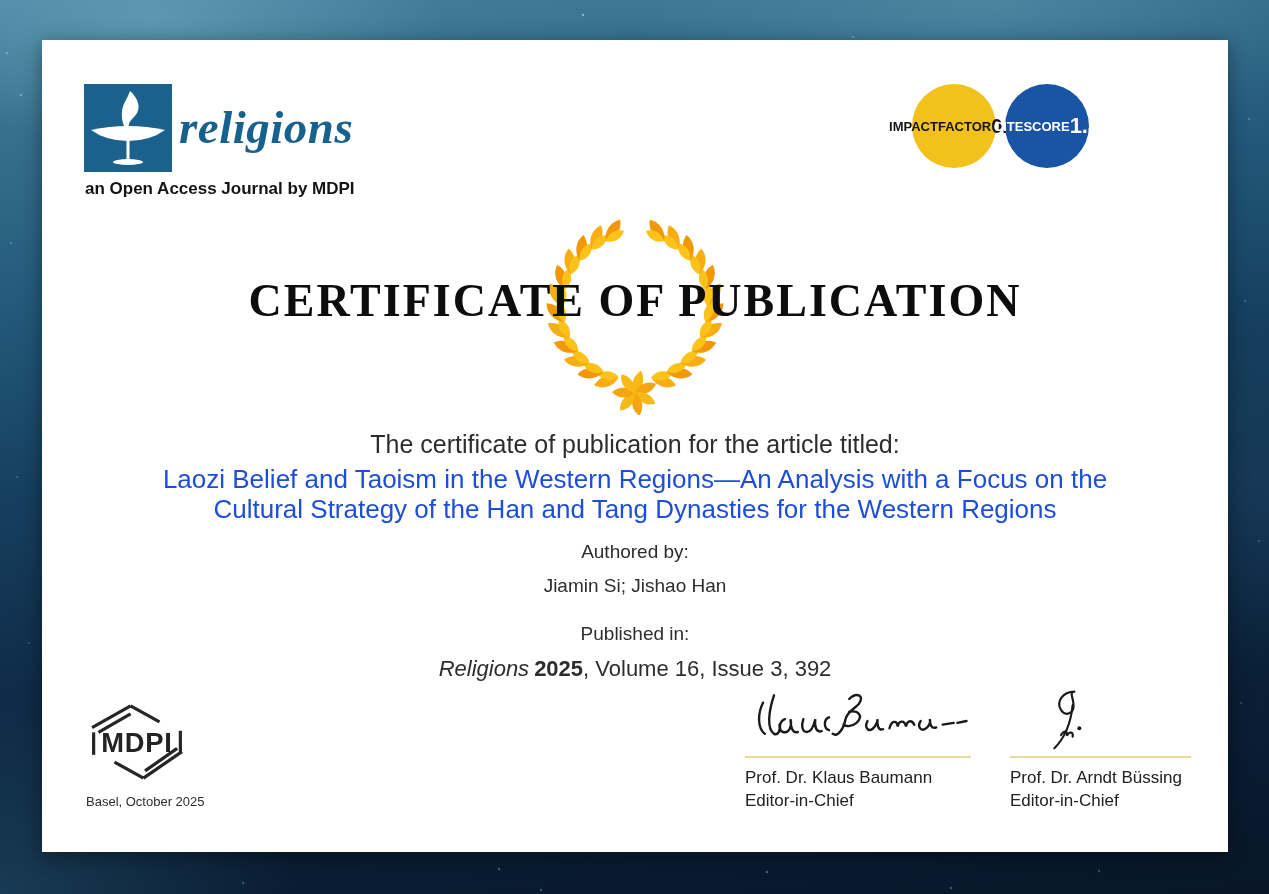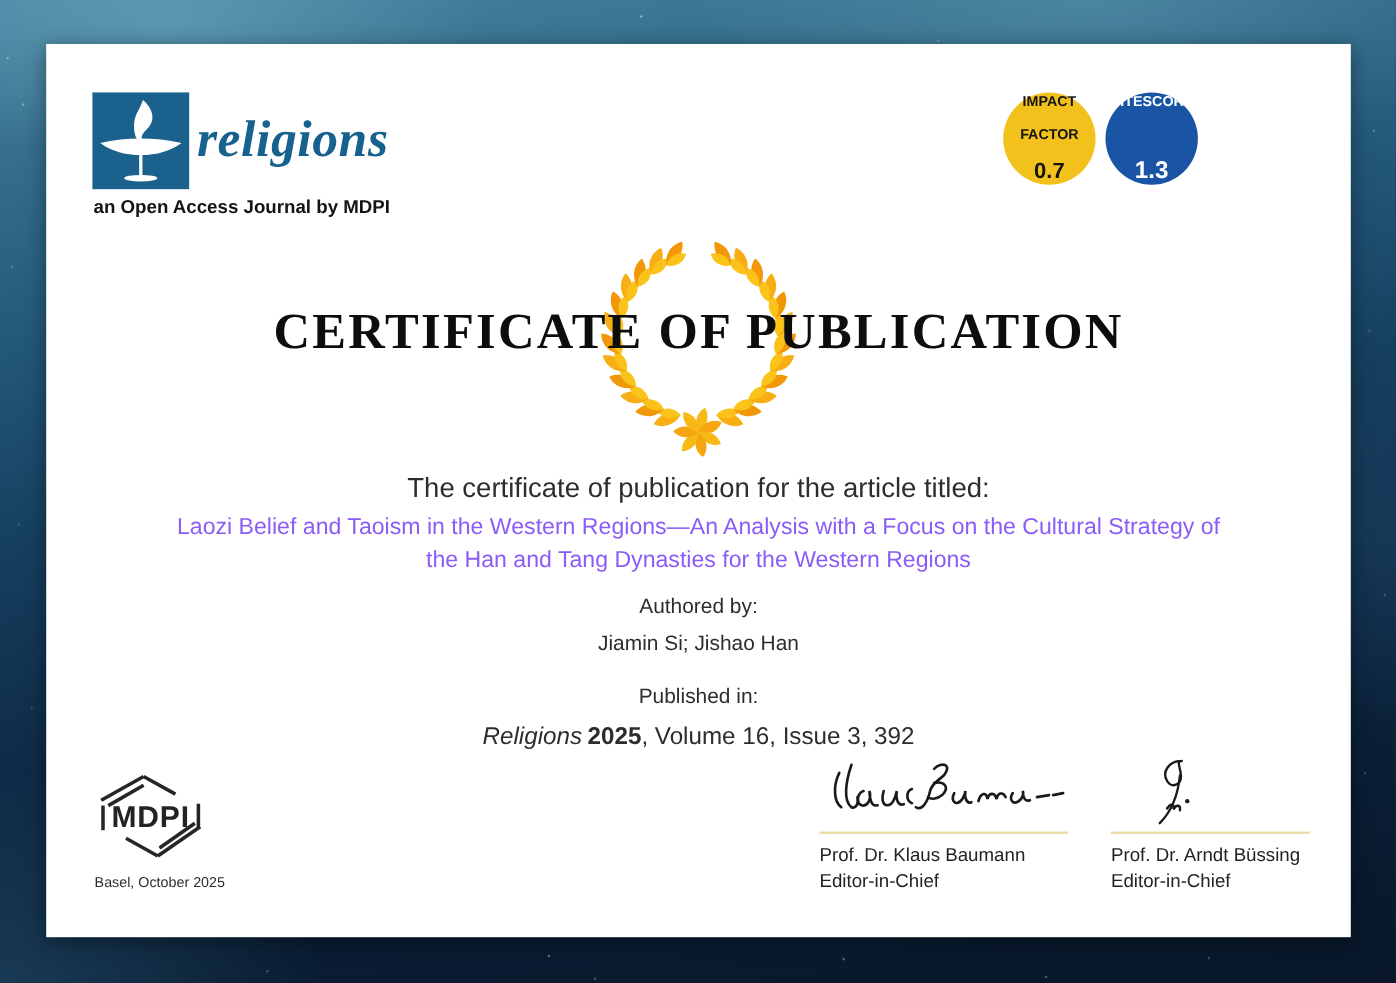--- a/index.html
+++ b/index.html
@@ -25,37 +25,37 @@
       950px 887px 1px 0 rgba(165,212,232,.55), 1098px 870px 1px 0 rgba(155,207,227,.5);}
   .card{position:absolute;left:42px;top:40px;width:1186px;height:812px;background:#ffffff;
         box-shadow:0 4px 18px rgba(0,0,0,.4)}
   
   .logo-square{position:absolute;left:42px;top:44px;width:88px;height:88px;background:#1b618e}
   .journal-name{position:absolute;left:137px;top:60px;font-family:"Liberation Serif",serif;
         font-style:italic;font-weight:700;font-size:47px;color:#17618f;letter-spacing:.5px}
   .tagline{position:absolute;left:43px;top:139px;font-size:17px;font-weight:700;color:#141414}
   
   .badges{position:absolute;left:870px;top:44px;display:flex;gap:9px}
-  .badge{width:84px;height:84px;border-radius:50%;display:flex;flex-direction:column;
-        align-items:center;justify-content:space-between;text-align:center}
+  .badge{width:84px;height:84px;border-radius:50%;display:flex;
+        align-items:center;justify-content:center;text-align:center}
   .badge-yellow{background:#f3c11b;color:#141414}
   .badge-blue{background:#1a55a5;color:#ffffff}
   .badge .small-b{font-size:13px;font-weight:700;line-height:15px}
   .badge .small-r{font-size:13px;line-height:17px}
   .badge .val{font-size:20px;font-weight:700;line-height:24px}
   .badge .val-lg{font-size:22px;font-weight:700;line-height:26px}
   
   .wreath{position:absolute;left:498px;top:165px;width:190px;height:210px;z-index:1}
   .heading{position:absolute;left:0;width:100%;top:234px;text-align:center;z-index:2;
         font-family:"Liberation Serif",serif;font-weight:700;font-size:46px;
         letter-spacing:2px;color:#0d0d0d}
   
   .textline{position:absolute;left:0;width:100%;text-align:center;color:#2d2d2d}
   .intro{top:390px;font-size:25px}
-  .article{top:424px;left:113px;width:960px;font-size:21px;line-height:30px;color:#8b5cf6}
+  .article{top:424px;left:113px;width:960px;font-size:26px;line-height:30px;color:#1d4ed8}
   .lbl-authored{top:501px;font-size:19px}
   .authors{top:535px;font-size:19px}
   .lbl-published{top:583px;font-size:19px}
   .publine{top:616px;font-size:22px}
   .publine .jname{font-style:italic}
   .publine .year{font-weight:700;margin-left:5px}
   
   .mdpi-logo{position:absolute;left:42px;top:660px;width:106px;height:84px}
   .place-date{position:absolute;left:44px;top:754px;font-size:13px;color:#2d2d2d}
   .sig-img1{position:absolute;left:704px;top:648px;width:232px;height:66px}

